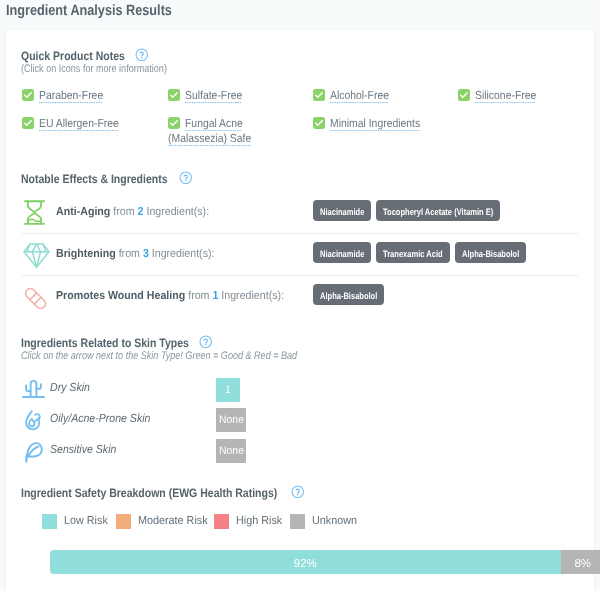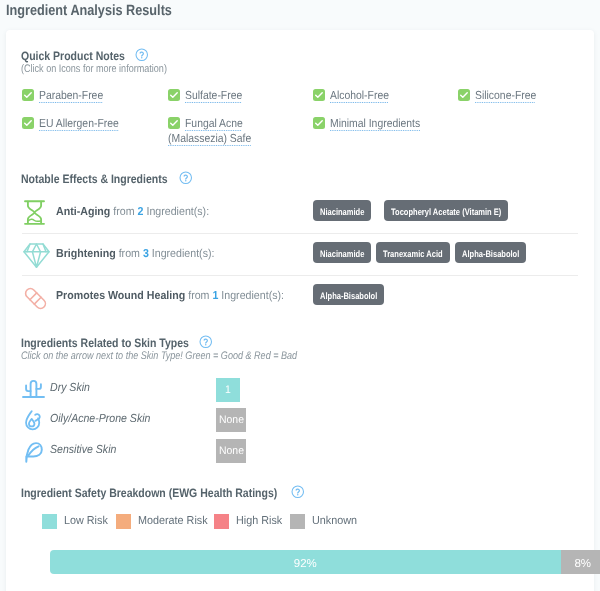--- a/index.html
+++ b/index.html
@@ -159,21 +159,21 @@
         <path d="M1 1.2h19M1 23.8h19"></path>
         <path d="M3.9 1.7v4.1c0 3.4 6.6 5 6.6 6.7s-6.6 3.3-6.6 6.7v4.1"></path>
         <path d="M17.1 1.7v4.1c0 3.4-6.6 5-6.6 6.7s6.6 3.3 6.6 6.7v4.1"></path>
         <path d="M4.4 20.5c2.3-1.3 3.5-2 6.1 0 1.8 1.4 4 0.9 6.1 0.4" stroke-width="1.5"></path>
       </svg>
     </div>
     <div class="eff-txt" style="left: 56px; top: 206px;"><b>Anti-Aging</b> <span>from</span> <span class="n">2</span> <span>Ingredient(s):</span></div>
     <div class="badge" style="left: 313px; top: 200px; width: 58px;">
       <span>Niacinamide</span>
     </div>
-    <div class="badge" style="left: 384px; top: 200px; width: 124px;">
+    <div class="badge" style="left: 376px; top: 200px; width: 124px;">
       <span>Tocopheryl Acetate (Vitamin E)</span>
     </div>
     <div class="eff-sep" style="top: 233px;"></div>
     <div style="position: absolute; left: 23px; top: 243px;">
       <svg width="27" height="25" viewBox="0 0 27 25" fill="none" stroke="#93dcd4" stroke-width="1.5" stroke-linecap="round" stroke-linejoin="round">
         <path d="M7.0 1.0h13.0l6.0 7.8-12.5 15.4L1.0 8.8z"></path>
         <path d="M1.0 8.8h25.0"></path>
         <path d="M7.0 1.0 4.0 8.8M20.0 1.0l3.0 7.8"></path>
         <path d="M9.4 8.8 13.5 1.0l4.1 7.8"></path>
         <path d="M9.4 8.8 13.5 24.2l4.1-15.4"></path>

